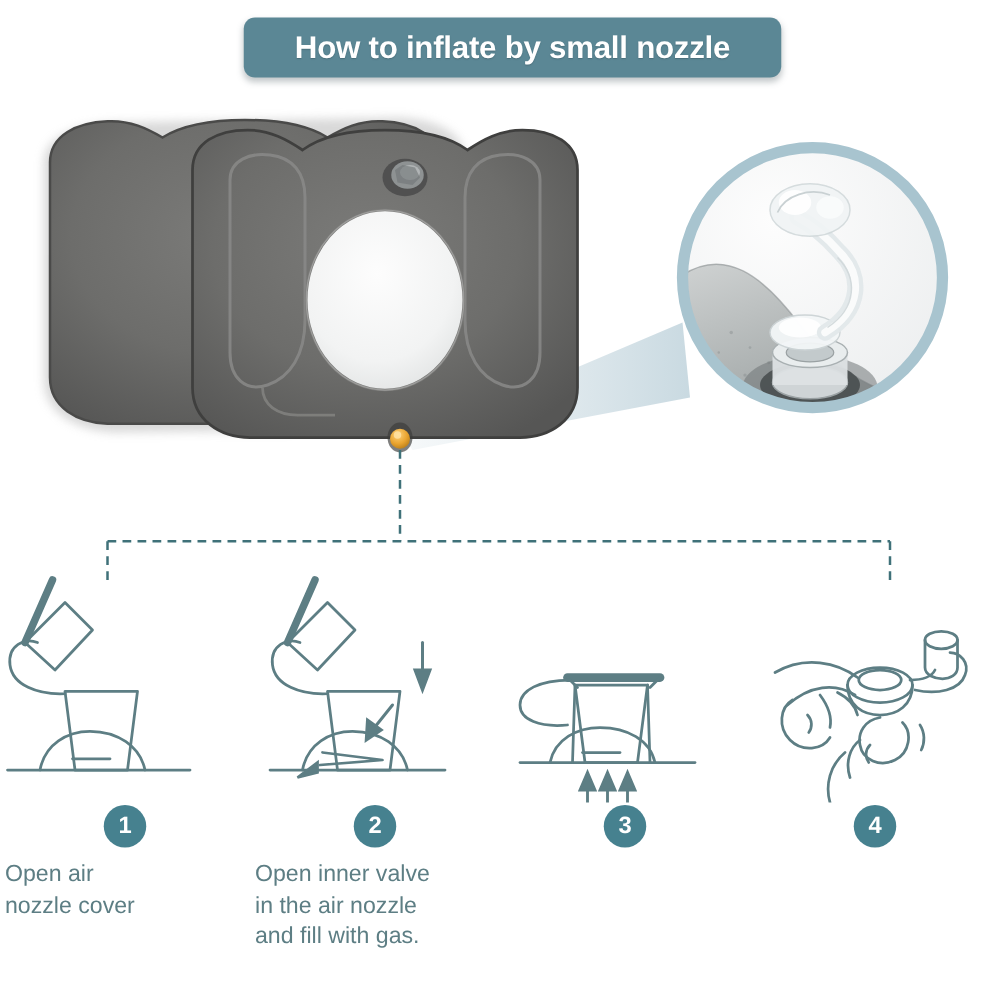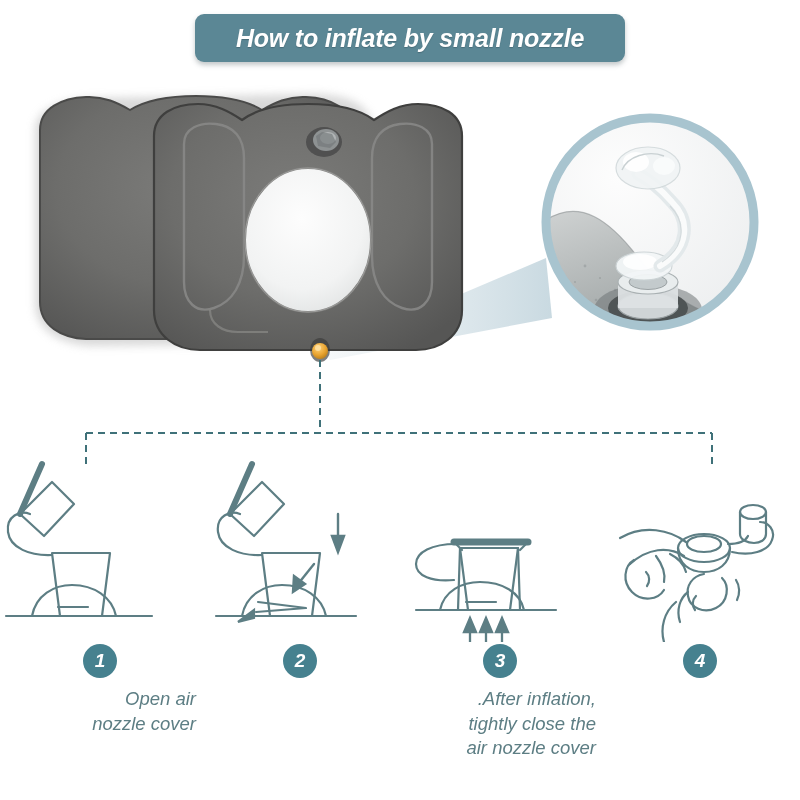--- a/index.html
+++ b/index.html
@@ -7,21 +7,20 @@
   html, body {
     width: 800px; height: 800px;
     background: #ffffff;
     font-family: "Liberation Sans", sans-serif;
     overflow: hidden;
   }
   #page {
     position: relative;
     width: 800px; height: 564px;
     background: #ffffff;
-    font-style: italic;
   }
 
   
   .banner {
     position: absolute;
     left: 195px; top: 14px;
     width: 430px; height: 48px;
     background: #5b8795;
     border-radius: 9px;
     box-shadow: 0 3px 5px rgba(120,130,135,0.45);
@@ -67,21 +66,21 @@
     font-size: 19px;
     font-weight: bold;
     display: flex; align-items: center; justify-content: center;
     margin-top: 2px;
     flex: none;
   }
   .caption {
     margin-top: 9px;
     width: 100%;
     padding: 0 4px;
-    text-align: right;
+    text-align: left;
     color: #5d7e84;
     font-size: 18.5px;
     line-height: 1.33;
     white-space: pre-line;
   }
 </style>
 </head>
 <body>
 
 <div id="page">
@@ -304,20 +303,23 @@
             <line x1="114" y1="112" x2="98" y2="132" stroke-linecap="round"></line>
             <polygon points="93,140 94,124 105,132"></polygon>
           </g>
 
           <g stroke="#5d7e84" stroke-width="2.2" fill="#5d7e84">
             <polygon points="38,170 54,158 54,166"></polygon>
           </g>
         </svg>
       </div>
       <div class="badge">2</div>
+      <div class="caption">Open inner valve
+in the air nozzle
+and fill with gas.</div>
     </div>
 
     <div class="step">
       <div class="step-art">
         <svg width="200" height="190" viewBox="0 0 200 190" xmlns="http://www.w3.org/2000/svg">
           <g fill="none" stroke="#5d7e84" stroke-width="2.2" stroke-linecap="round" stroke-linejoin="round">
             <line x1="16" y1="158" x2="156" y2="158"></line>
             <path d="M40,158 C44,139 62,130 80,130 C102,130 120,140 124,158"></path>
 
             <path d="M60,96 L118,96 L110,158 L68,158 Z"></path>
@@ -337,23 +339,20 @@
             <line x1="70" y1="190" x2="70" y2="176"></line>
               <polygon points="70,166 64,180 76,180"></polygon>
             <line x1="86" y1="190" x2="86" y2="176"></line>
               <polygon points="86,166 80,180 92,180"></polygon>
             <line x1="102" y1="190" x2="102" y2="176"></line>
               <polygon points="102,166 96,180 108,180"></polygon>
           </g>
         </svg>
       </div>
       <div class="badge">3</div>
-      <div class="caption">.After inflation,
-tightly close the
-air nozzle cover</div>
     </div>
 
     <div class="step">
       <div class="step-art">
         <svg width="200" height="190" viewBox="0 0 200 190" xmlns="http://www.w3.org/2000/svg">
           <g fill="none" stroke="#5d7e84" stroke-width="2.2" stroke-linecap="round" stroke-linejoin="round">
 
             <ellipse cx="104" cy="96" rx="26" ry="14"></ellipse>
             <ellipse cx="104" cy="92" rx="17" ry="8"></ellipse>
             <path d="M78,96 C78,112 90,120 104,120 C118,120 130,112 130,96"></path>

